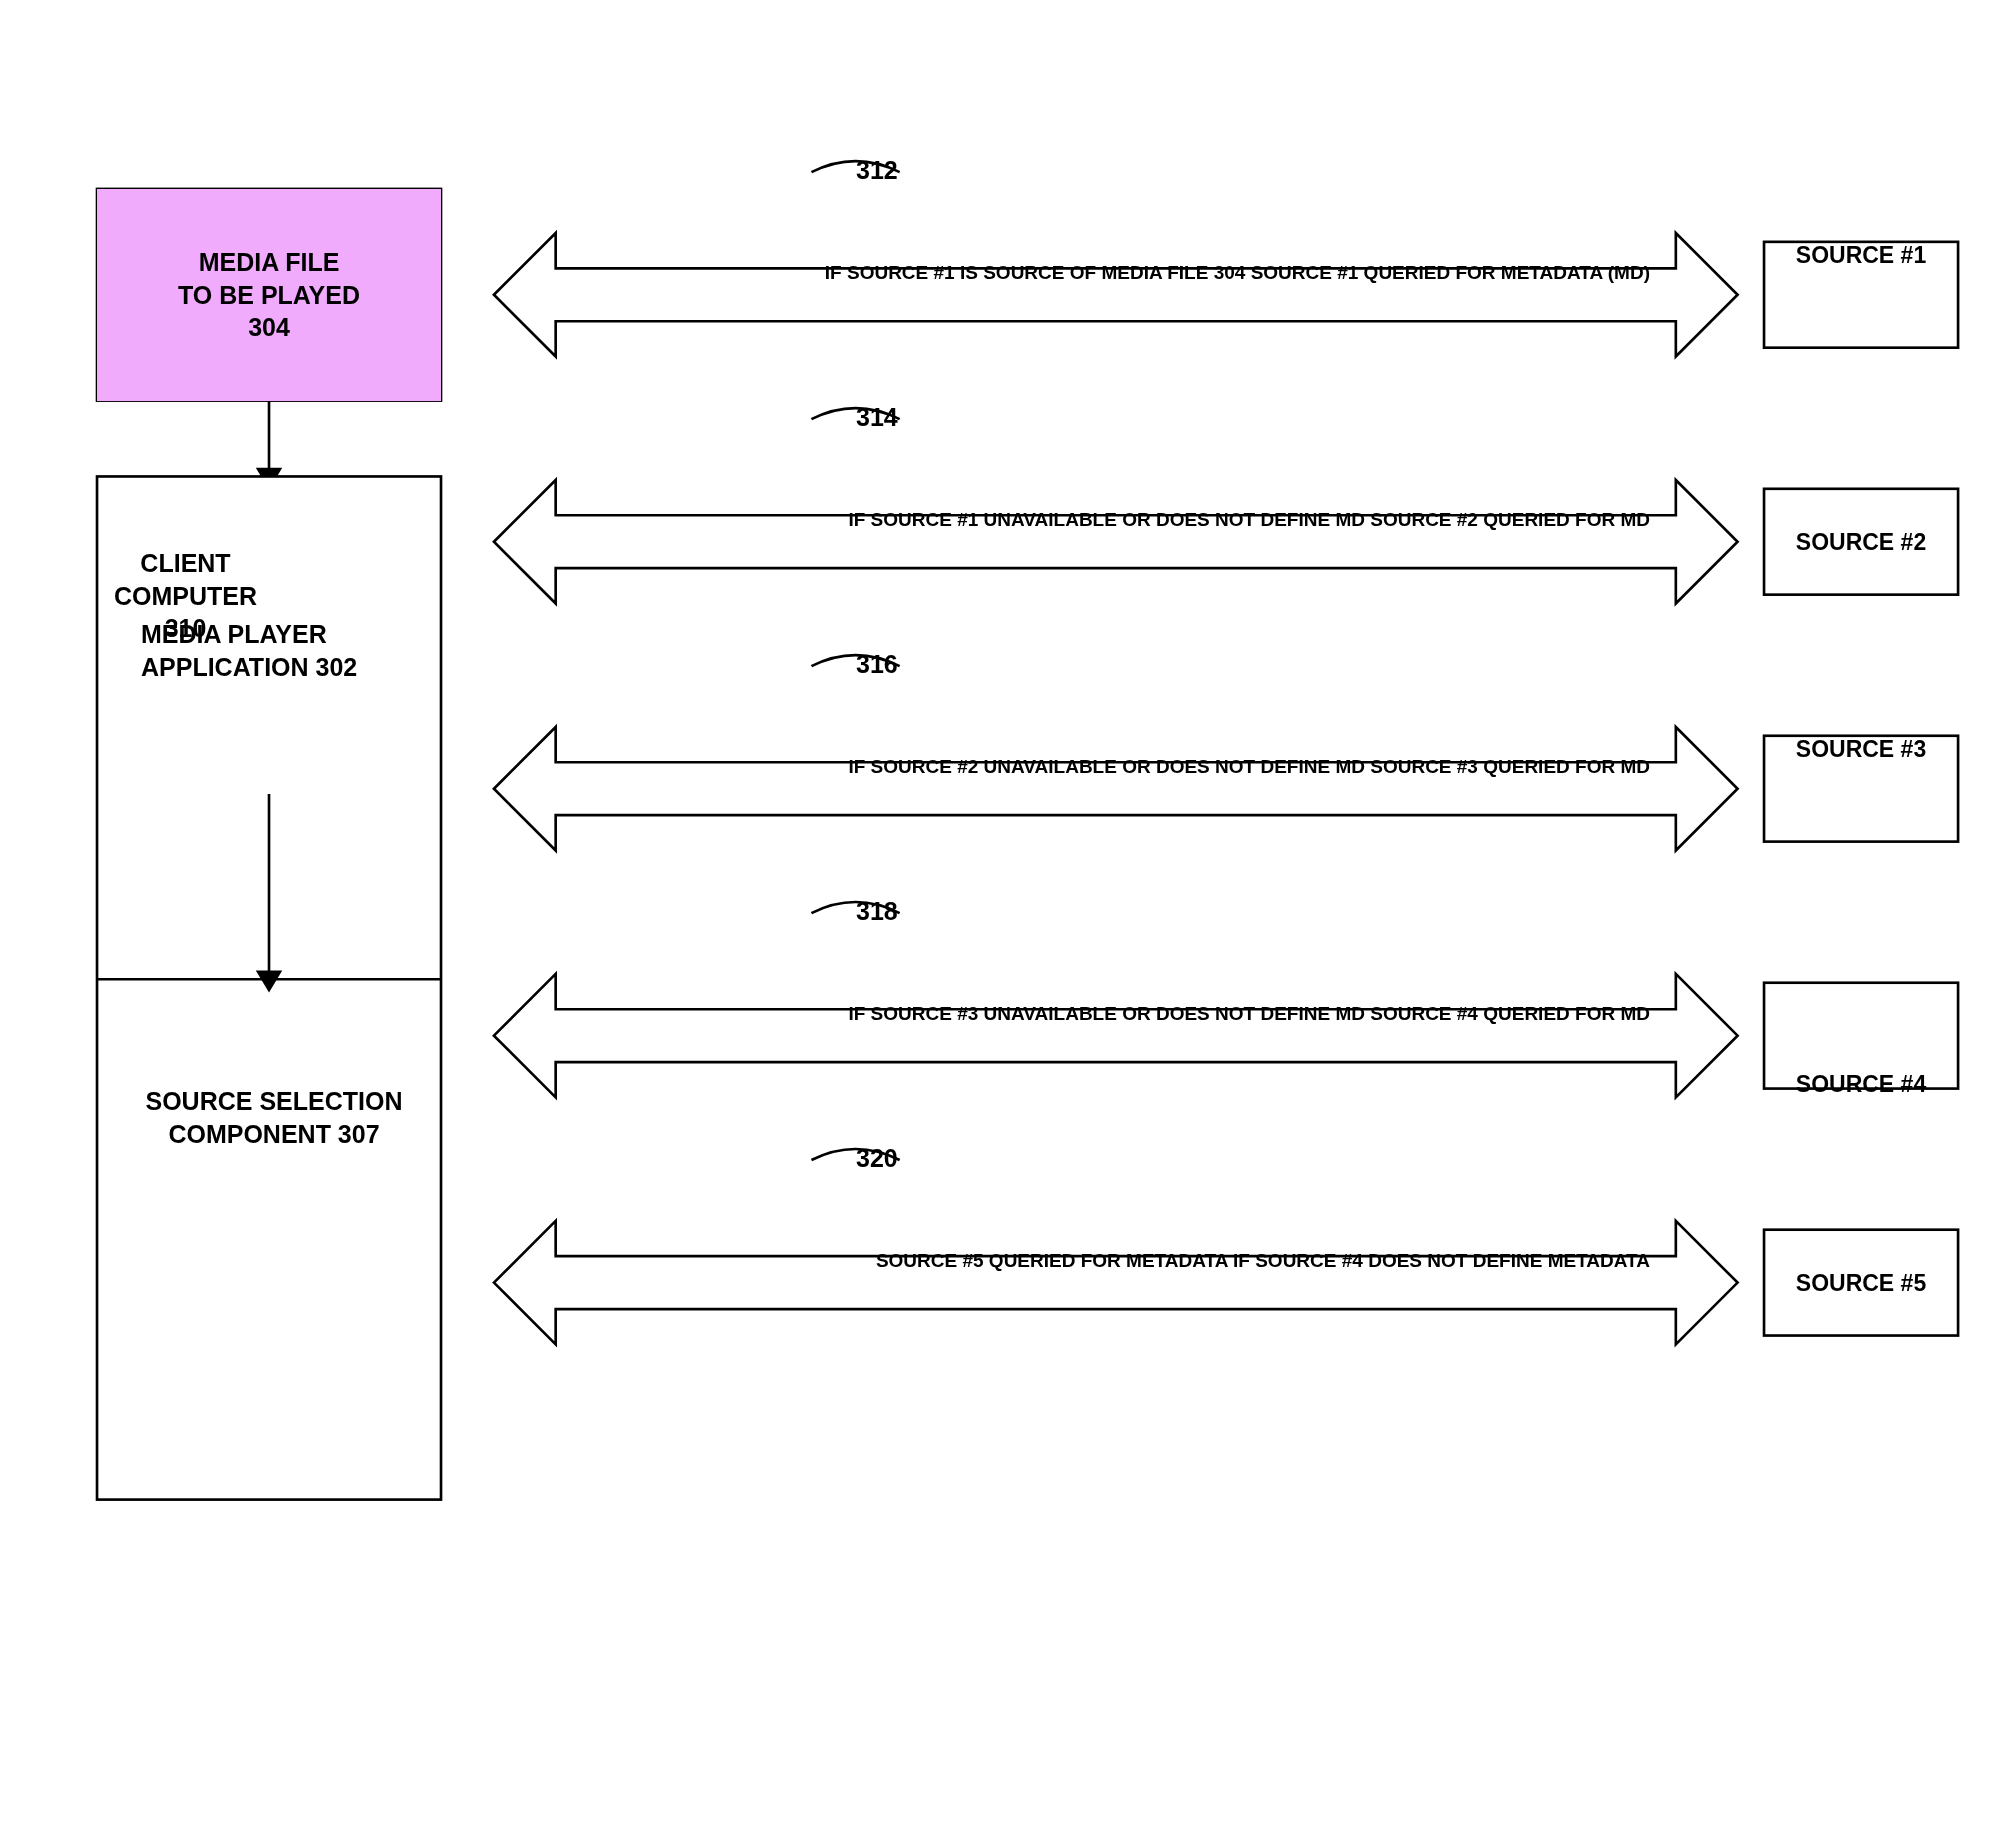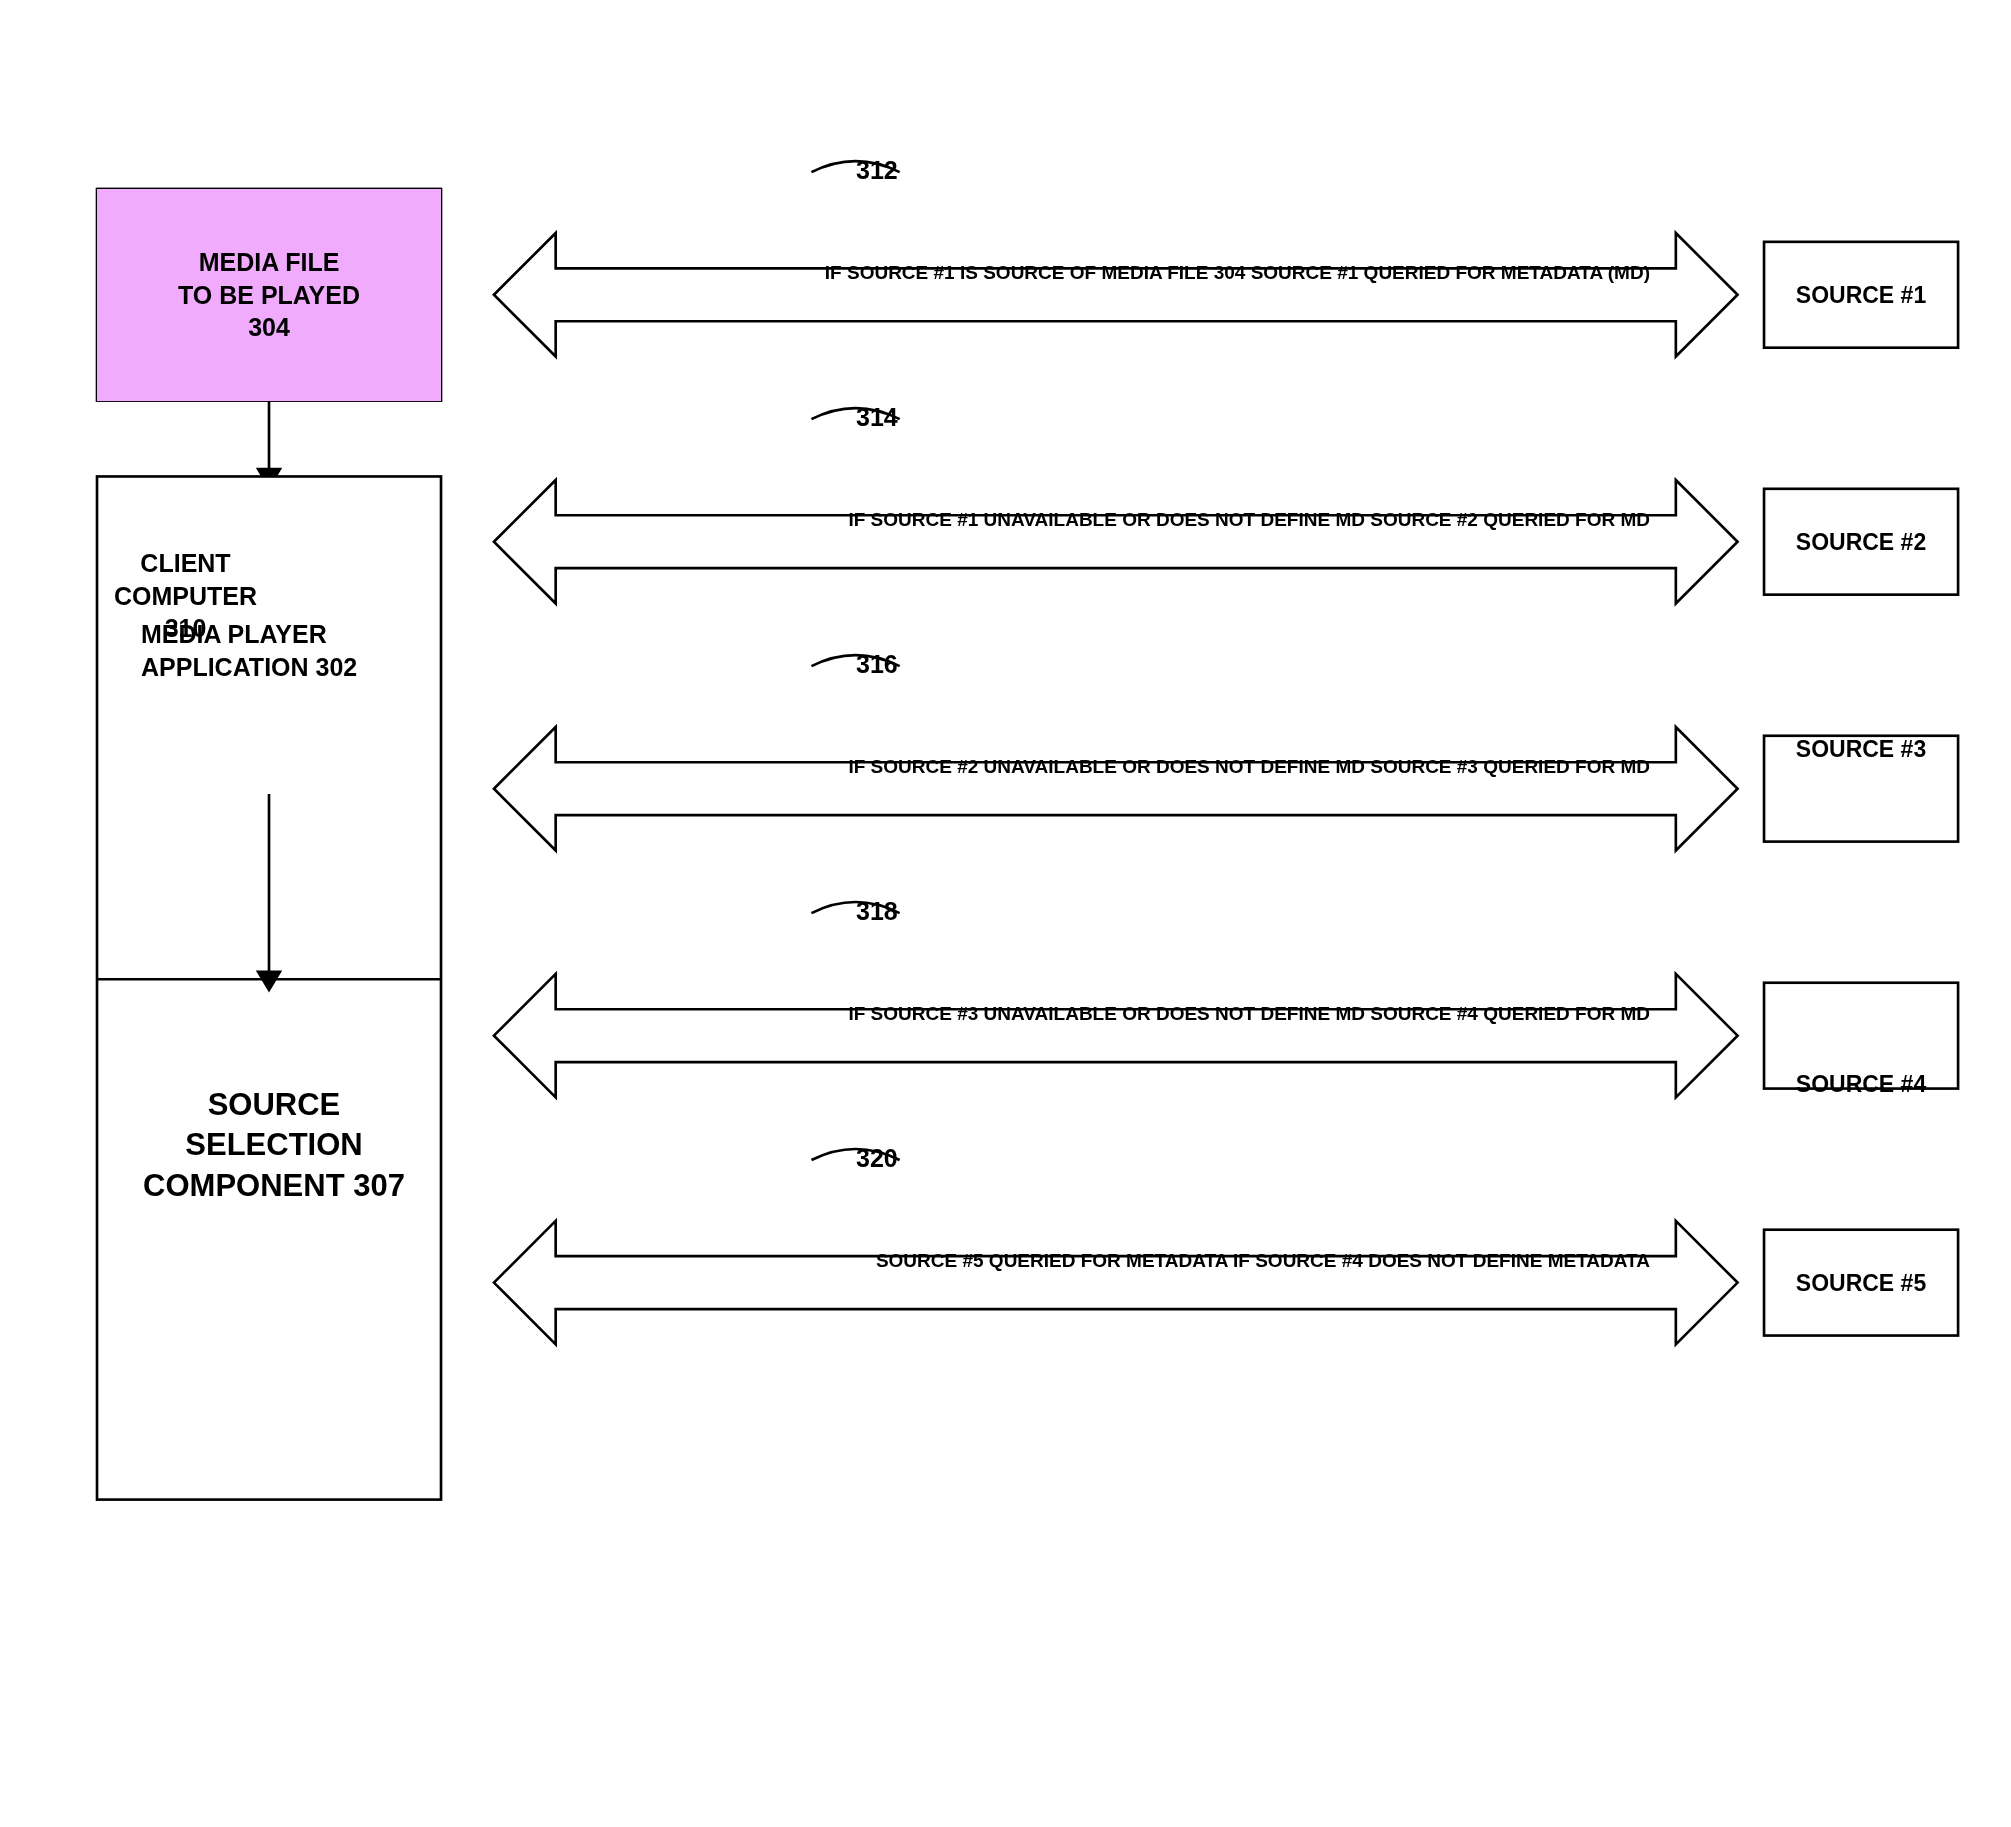--- a/index.html
+++ b/index.html
@@ -117,21 +117,21 @@
     <span>CLIENT
 COMPUTER 310</span>
   </div>
 
   <div style="position:absolute;left:141px;top:618px;width:265px;font-size:25px;font-weight:bold;line-height:1.3;z-index:2;">
     <span>MEDIA PLAYER
 APPLICATION
 302</span>
   </div>
 
-  <div style="position:absolute;left:124px;top:1085px;width:300px;text-align:center;font-size:31px;font-weight:bold;line-height:1.3;z-index:2;">
+  <div style="position:absolute;left:124px;top:1085px;width:300px;text-align:center;font-size:25px;font-weight:bold;line-height:1.3;z-index:2;">
     <span>SOURCE
 SELECTION
 COMPONENT
 307</span>
   </div>
 
   <div class="arrow-label" style="left:521px;top:260px;width:1129px;">
     <span>IF SOURCE #1 IS SOURCE OF MEDIA FILE 304
 SOURCE #1 QUERIED FOR METADATA (MD)</span>
   </div>
@@ -165,21 +165,21 @@
   <div class="ref-number" style="left:856px;top:631px;">
     <span>316</span>
   </div>
   <div class="ref-number" style="left:856px;top:878px;">
     <span>318</span>
   </div>
   <div class="ref-number" style="left:856px;top:1125px;">
     <span>320</span>
   </div>
 
-  <div style="position:absolute;left:1764px;top:242px;width:194px;height:106px;display:flex;align-items:center;justify-content:center;text-align:center;font-size:23px;font-weight:bold;">
+  <div style="position:absolute;left:1764px;top:242px;width:194px;height:106px;display:flex;justify-content:center;text-align:center;font-size:23px;font-weight:bold;">
     <span>SOURCE #1</span>
   </div>
 
   <div style="position:absolute;left:1764px;top:489px;width:194px;height:106px;display:flex;align-items:center;justify-content:center;text-align:center;font-size:23px;font-weight:bold;">
     <span>SOURCE #2</span>
   </div>
 
   <div style="position:absolute;left:1764px;top:736px;width:194px;height:106px;display:flex;align-items:flex-start;justify-content:center;text-align:center;font-size:23px;font-weight:bold;">
     <span>SOURCE #3</span>
   </div>

